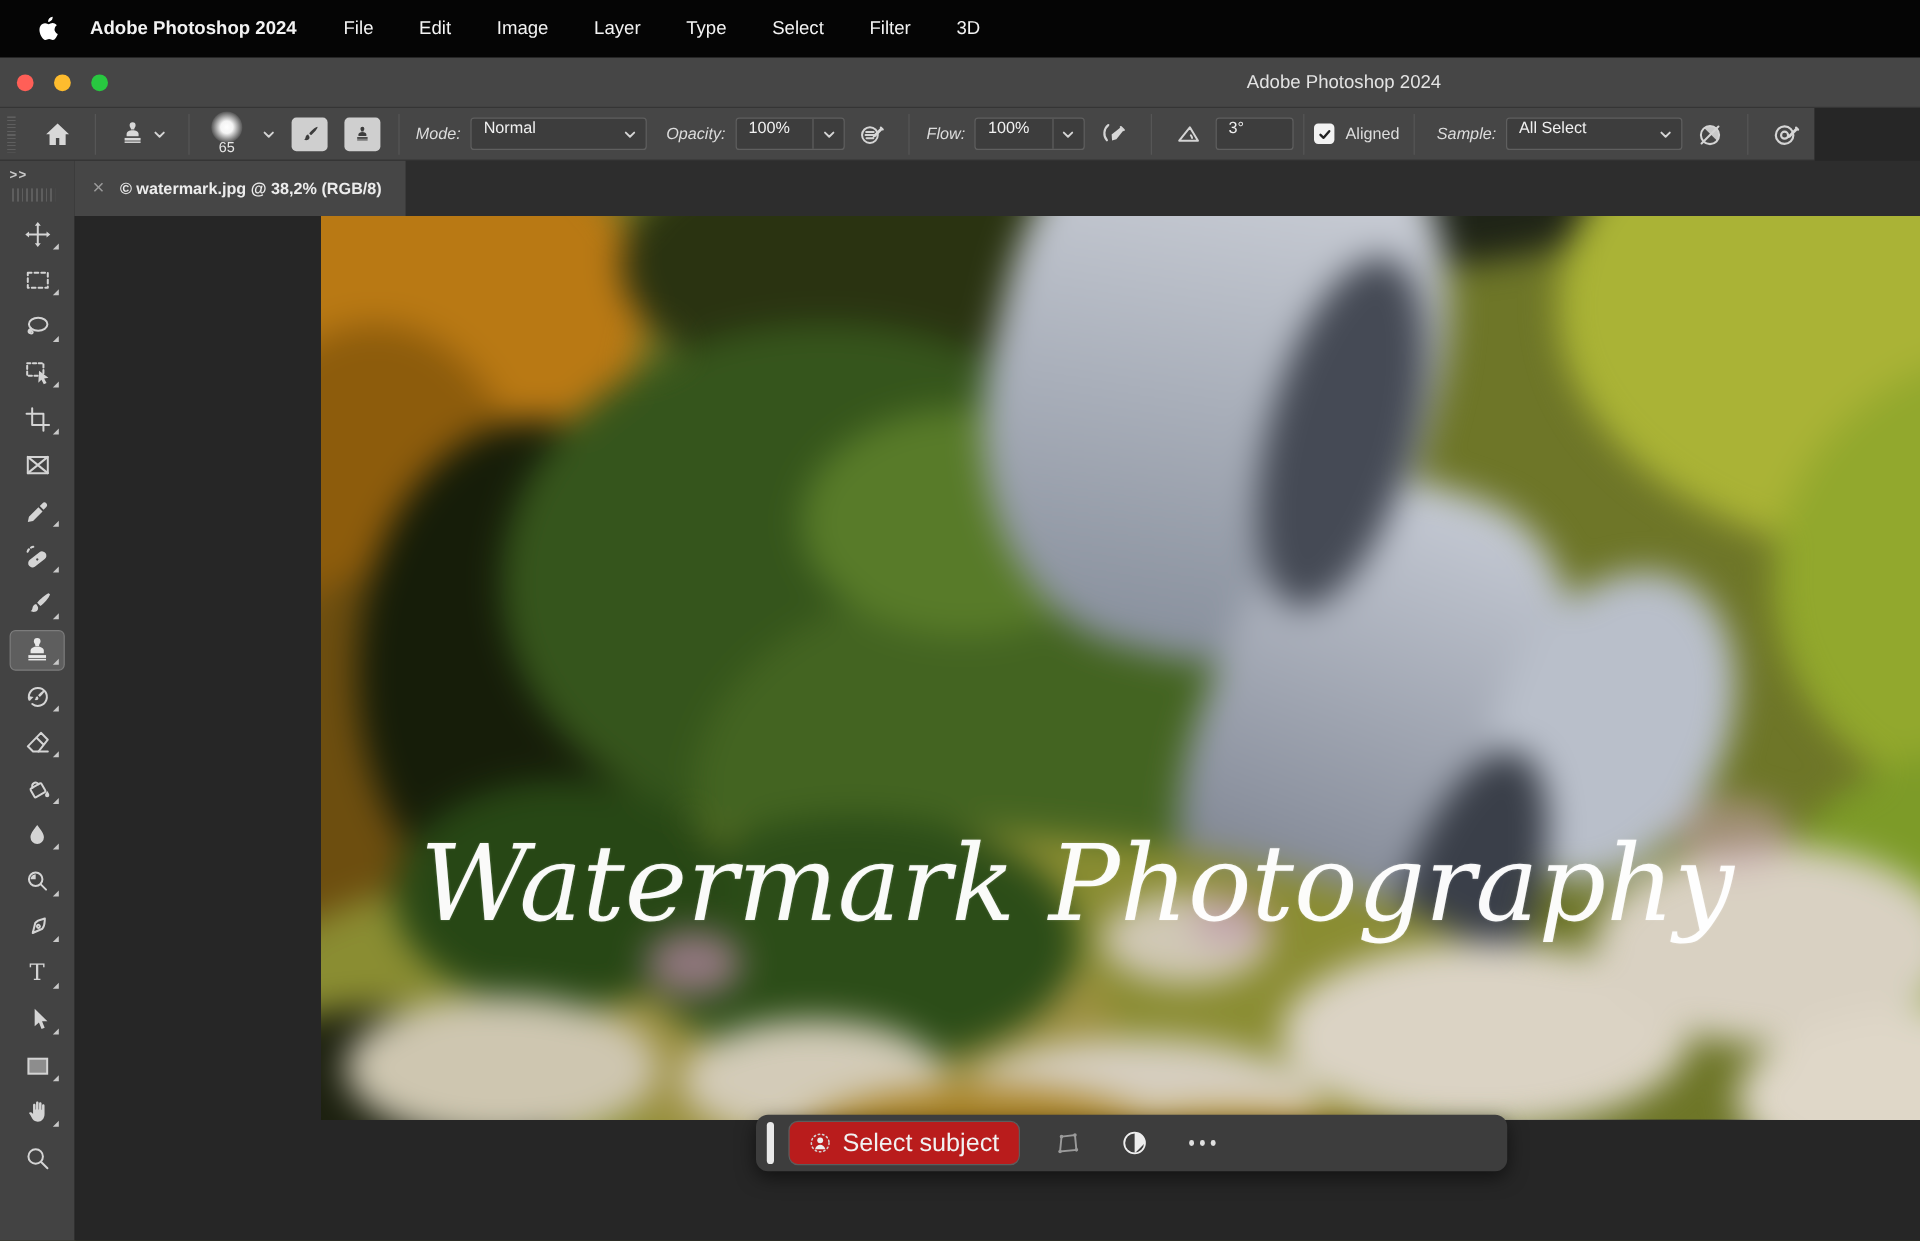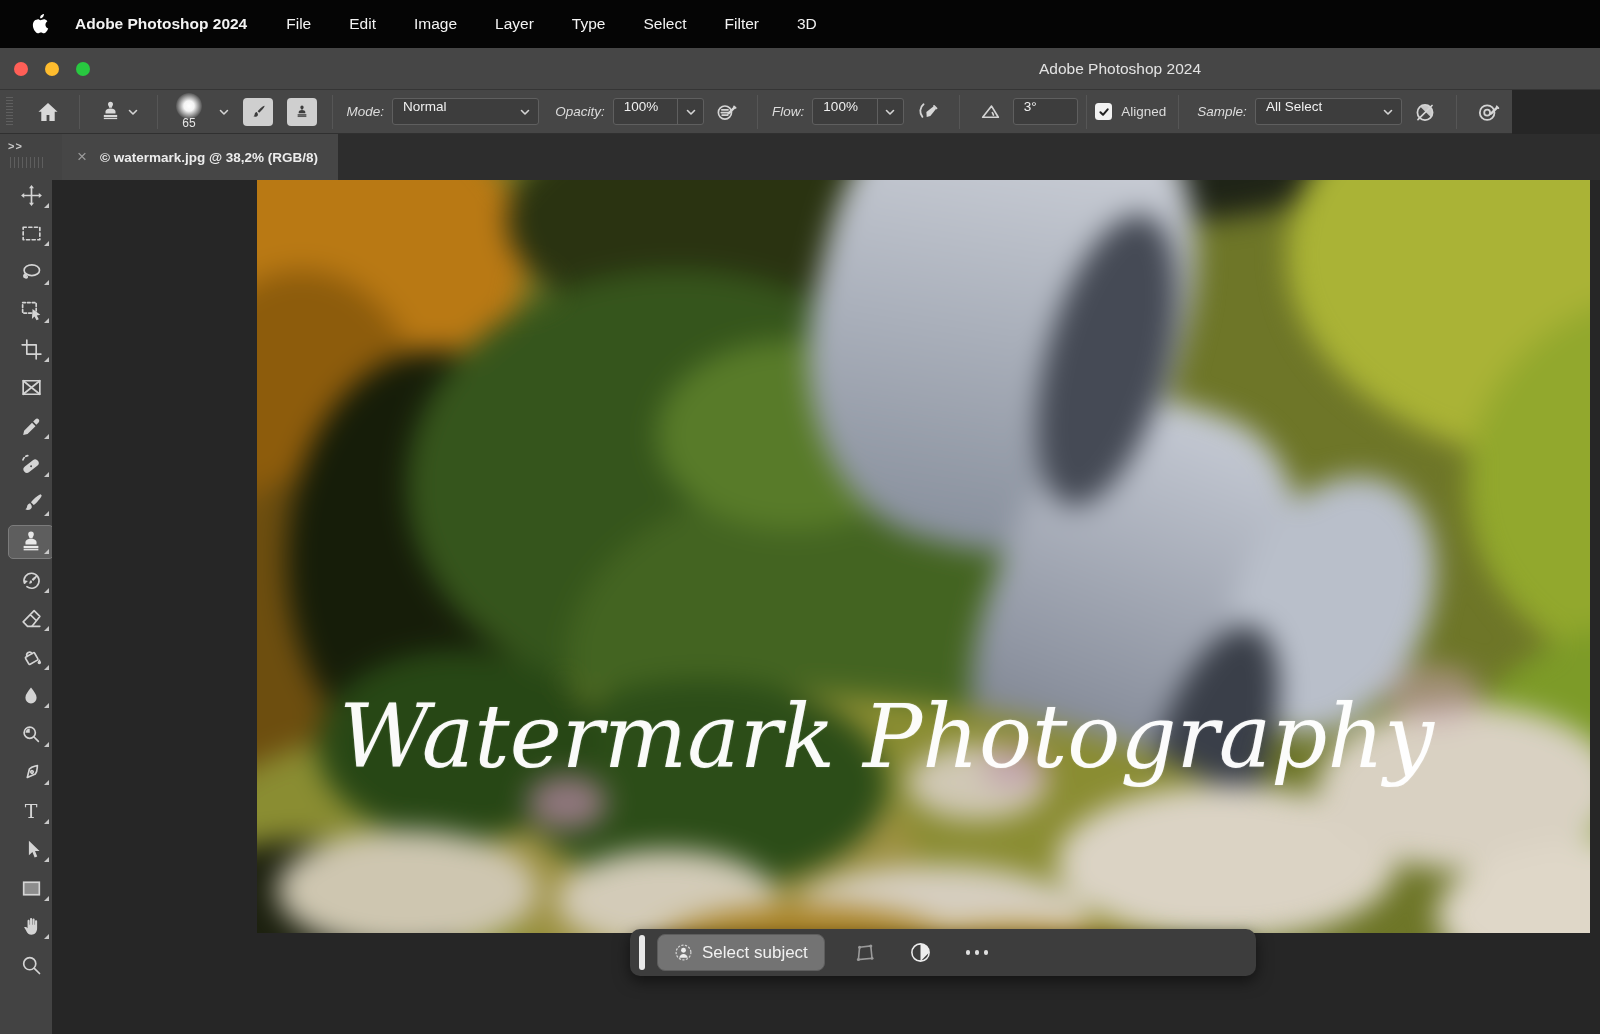--- a/index.html
+++ b/index.html
@@ -81,43 +81,43 @@
     border-color:transparent transparent #c9c9c9 transparent; z-index:2; }
   .type-glyph { font-family:"DejaVu Serif", serif; font-size:19px; color:#d4d4d4; line-height:1; }
 
   
   .tabstrip { position:absolute; left:62px; top:134px; width:1538px; height:46px; background:#2d2d2d; }
   .doc-tab { position:absolute; left:0; top:0; height:46px; background:#464646;
     display:flex; align-items:center; gap:13px; padding:0 20px 0 15px;
     font-size:13.5px; font-weight:bold; color:#ececec; }
   .tab-close { color:#9b9b9b; font-size:17px; font-weight:normal; }
 
-  .canvas { position:absolute; left:52px; top:180px; width:1538px; height:854px; background:#262626; }
+  .canvas { position:absolute; left:63px; top:180px; width:1538px; height:854px; background:#262626; }
 
   
   .photo { position:absolute; left:205px; top:0; width:1333px; height:753px;
     background:#6e7628; overflow:hidden; }
   .blobs { position:absolute; inset:-30px; filter:blur(14px) saturate(1.08); }
   .blob { position:absolute; border-radius:50%; }
   .watermark {
     position:absolute; left:82px; top:505px;
     font-family:"DejaVu Serif", serif; font-style:italic;
     font-size:88px; color:rgba(255,255,255,0.97); white-space:nowrap;
     text-shadow:0 0 2px rgba(255,255,255,0.25);
   }
 
   
   .taskbar {
     position:absolute; left:630px; top:929px; width:626px; height:47px;
     background:#3d3d3d; border-radius:10px; box-shadow:0 5px 16px rgba(0,0,0,.55);
     display:flex; align-items:center; padding:0 12px 0 9px; z-index:5;
   }
   .tb-handle { width:6px; height:35px; border-radius:3px; background:#e9e9e9; margin-right:12px; }
-  .tb-button { height:37px; border-radius:8px; background:#737373; border:1px solid #5d5d5d;
-    display:flex; align-items:center; gap:9px; padding:0 16px; font-size:17px; color:#f1f1f1; }
+  .tb-button { height:37px; border-radius:8px; background:#b91c1c; border:1px solid #5d5d5d;
+    display:flex; align-items:center; gap:9px; padding:0 16px; font-size:21px; color:#f1f1f1; }
   .tb-button + .tb-button { margin-left:8px; }
   .tb-iconbtn { width:56px; display:flex; align-items:center; justify-content:center; }
   .dots { display:flex; gap:4.5px; }
   .dots i { width:4.5px; height:4.5px; border-radius:50%; background:#e0e0e0; }
 </style>
 </head>
 <body>
 
 <div class="menubar">
   <span class="apple">

